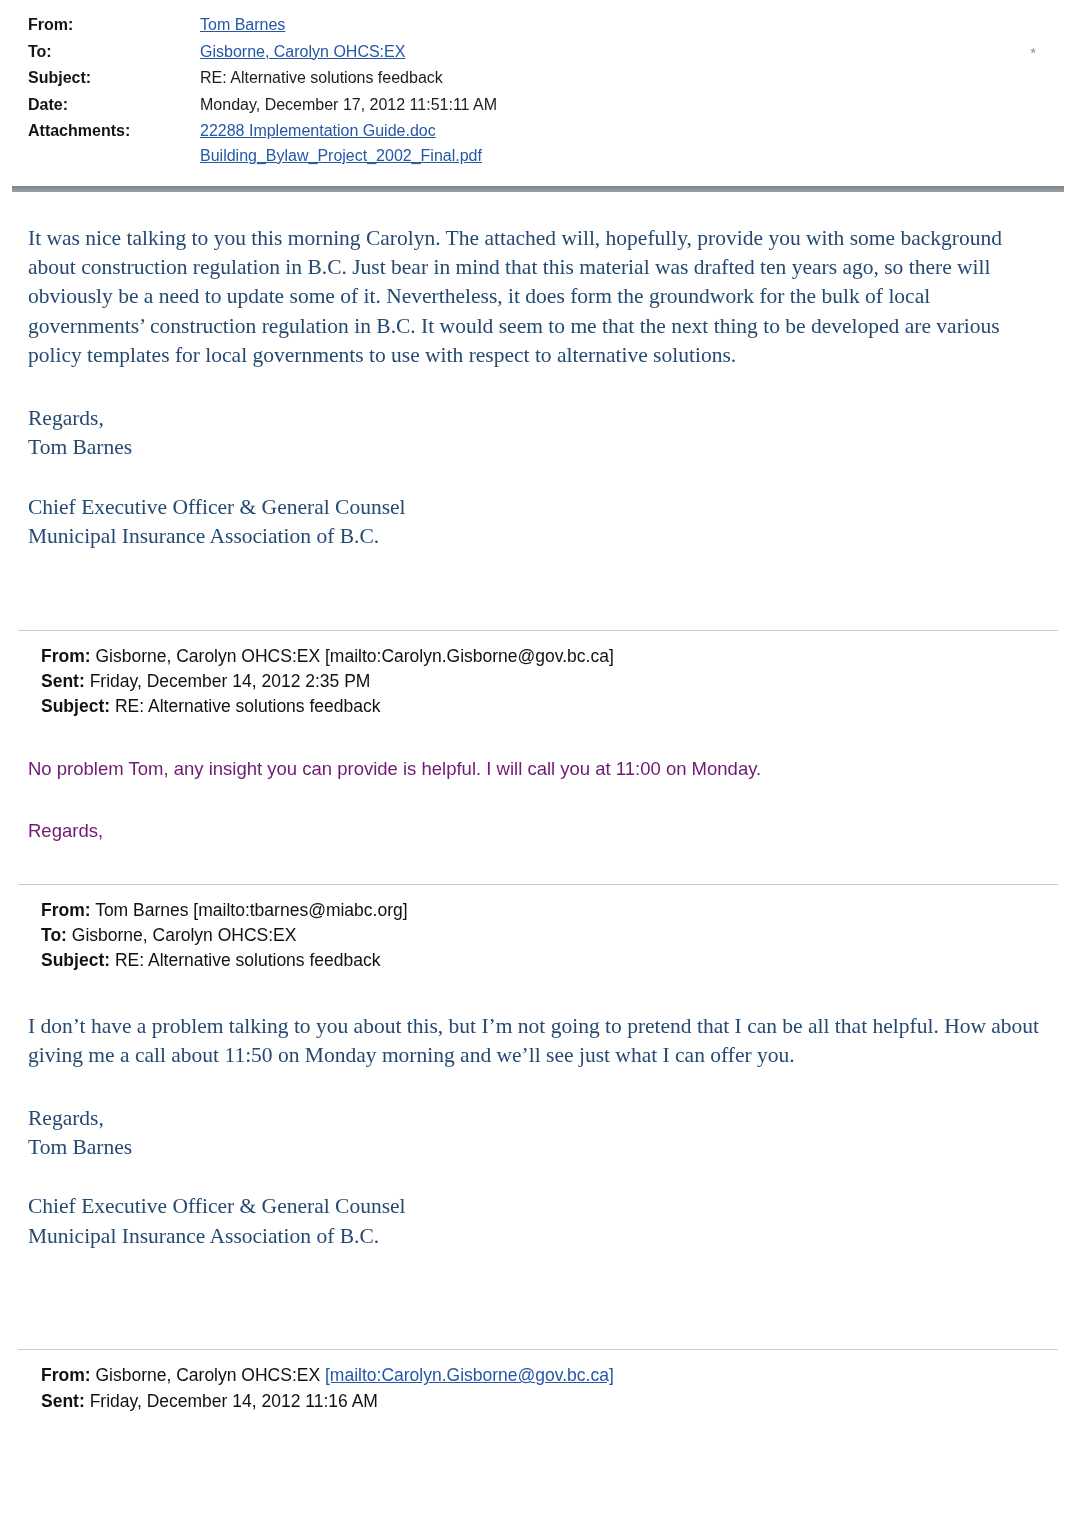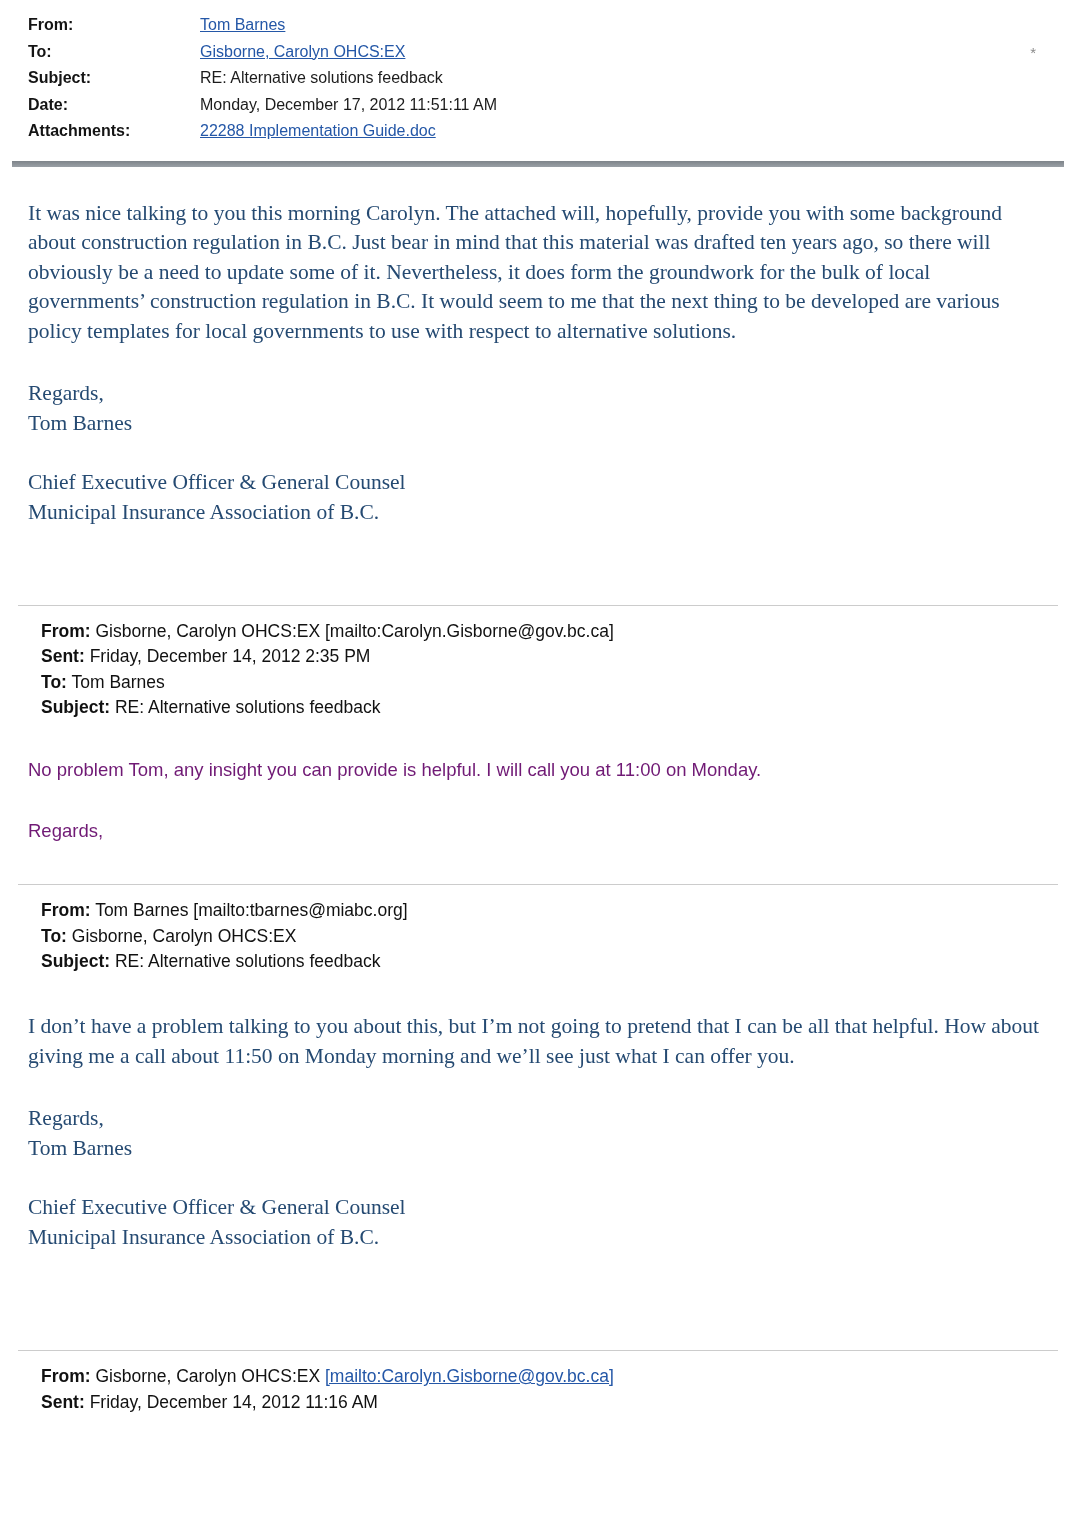--- a/index.html
+++ b/index.html
@@ -64,40 +64,40 @@
 
     <span class="lbl">Subject:</span>
     <span class="val">RE: Alternative solutions feedback</span>
 
     <span class="lbl">Date:</span>
     <span class="val">Monday, December 17, 2012 11:51:11 AM</span>
 
     <span class="lbl">Attachments:</span>
     <span class="val att-stack">
       <a class="link">22288 Implementation Guide.doc</a>
+      <a class="link">Building_Bylaw_Project_2002_Final.pdf</a>
     </span>
   </div>
 
   <div class="thickbar"></div>
 
   <div class="serifbody para1">It was nice talking to you this morning Carolyn. The attached will, hopefully, provide you with some background about construction regulation in B.C. Just bear in mind that this material was drafted ten years ago, so there will obviously be a need to update some of it. Nevertheless, it does form the groundwork for the bulk of local governments’ construction regulation in B.C. It would seem to me that the next thing to be developed are various policy templates for local governments to use with respect to alternative solutions.</div>
 
   <div class="serifbody sig-close">
     <div>Regards,</div>
     <div>Tom Barnes</div>
   </div>
   <div class="serifbody sig-title">Chief Executive Officer &amp; General Counsel</div>
   <div class="serifbody">Municipal Insurance Association of B.C.</div>
 
   <div class="divider div1"></div>
 
   <div class="qhdr">
     <div><b>From:</b> <span>Gisborne, Carolyn OHCS:EX [mailto:Carolyn.Gisborne@gov.bc.ca]</span></div>
     <div><b>Sent:</b> <span>Friday, December 14, 2012 2:35 PM</span></div>
-    <div><b>To:</b> <span>Tom Barnes</span></div>
     <div><b>Subject:</b> <span>RE: Alternative solutions feedback</span></div>
   </div>
 
   <div class="greybody grey-para">No problem Tom, any insight you can provide is helpful. I will call you at 11:00 on Monday.</div>
   <div class="greybody grey-reg">Regards,</div>
 
   <div class="divider div2"></div>
 
   <div class="qhdr">
     <div><b>From:</b> <span>Tom Barnes [mailto:tbarnes@miabc.org]</span></div>

